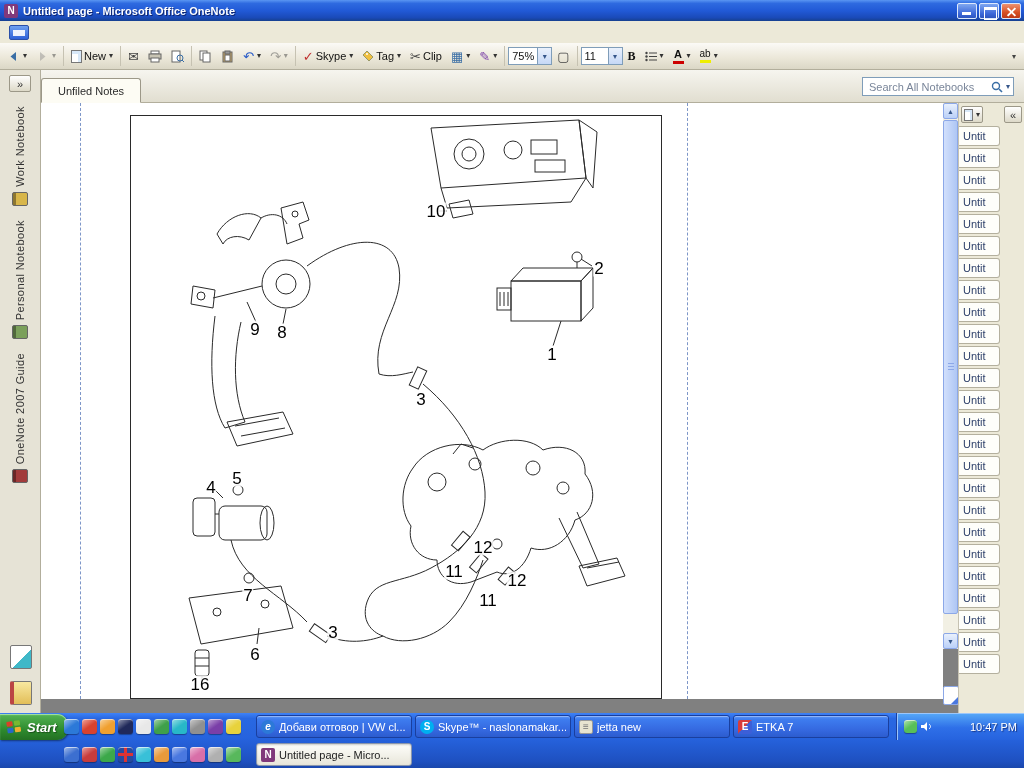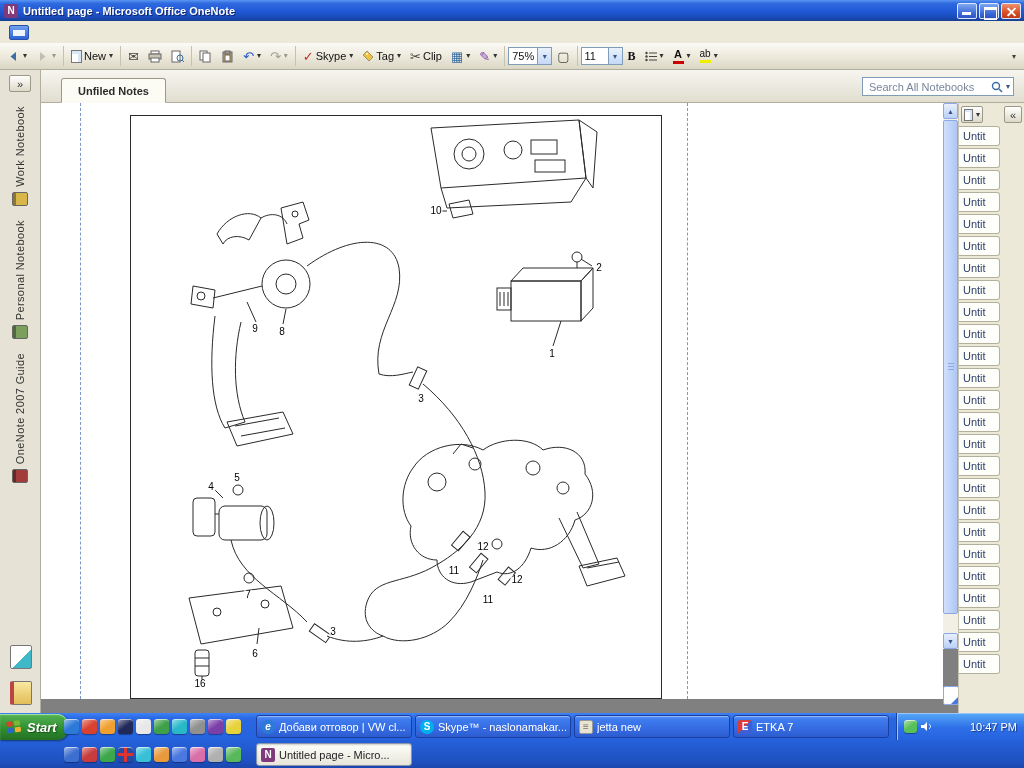--- a/index.html
+++ b/index.html
@@ -39,22 +39,22 @@
 .combo .cval{padding:0 3px;min-width:26px;color:#111}
 .combo .cdd{width:14px;height:16px;display:flex;align-items:center;justify-content:center;font-size:8px;
  background:linear-gradient(#EAF1FC,#C6D8F6);border-left:1px solid #7F9DB9;color:#35568A}
 .bold-b{font-weight:bold;font-size:12px;font-family:"Liberation Serif",serif}
 .fontcol{display:flex;flex-direction:column;align-items:center;line-height:1}
 .fontcol .bar{width:11px;height:3px;margin-top:1px}
 .toolbar-end{margin-left:auto;width:14px;height:22px;display:flex;align-items:center;justify-content:center;color:#444;font-size:8px}
 
 
 .tabbar{position:absolute;left:41px;top:70px;width:983px;height:33px;background:linear-gradient(#F6F5EF,#E1DED0);border-bottom:1px solid #B2AE9C}
-.section-tab{position:absolute;left:20px;bottom:-1px;height:25px;padding:0 16px;background:#FDFCF4;border:1px solid #9C9888;border-bottom:1px solid #FDFCF4;
- border-radius:3px 3px 0 0;font-weight:bold;color:#2B2B2B;display:flex;align-items:center}
+.section-tab{position:absolute;left:0;bottom:-1px;height:25px;padding:0 16px;background:#FDFCF4;border:1px solid #9C9888;border-bottom:1px solid #FDFCF4;
+ border-radius:3px 3px 0 0;font-weight:normal;color:#2B2B2B;display:flex;align-items:center}
 .searchbox{position:absolute;right:10px;top:7px;width:152px;height:19px;background:#fff;border:1px solid #7F9DB9;display:flex;align-items:center;padding:0 3px 0 6px}
 .search-text{color:#7A869A;flex:1;white-space:nowrap;overflow:hidden}
 .search-dd{font-size:8px;color:#35568A;margin-left:3px}
 
 
 .sidebar{position:absolute;left:0;top:70px;width:41px;height:643px;background:#E6E3D6;border-right:1px solid #B2AE9C}
 .collapse-btn{width:22px;height:17px;margin:5px auto 2px;display:flex;align-items:center;justify-content:center;
  border:1px solid #9C9888;border-radius:2px;background:linear-gradient(#FFF,#DDD9C8);font-size:11px;color:#333}
 .nb-tab{display:flex;flex-direction:column;align-items:center;gap:5px;margin-top:14px}
 .nb-label{writing-mode:vertical-rl;transform:rotate(180deg);font-size:11px;color:#333;letter-spacing:.4px}
@@ -62,21 +62,21 @@
 .sb-bottom{position:absolute;bottom:8px;left:0;width:41px;display:flex;flex-direction:column;align-items:center;gap:12px}
 .sb-ic{width:22px;height:24px;border:1px solid #777;border-radius:2px}
 .sb-ic.stack{background:linear-gradient(135deg,#fff 55%,#3FB8C8 55%)}
 .sb-ic.pad{background:linear-gradient(#F8E8A0,#E2BE58);border-left:4px solid #B44}
 
 
 .page{position:absolute;left:41px;top:103px;width:902px;height:596px;background:#fff}
 .guide{position:absolute;top:103px;height:596px;width:0;border-left:1px dashed #7D96C8}
 .diagram{position:absolute;left:130px;top:115px;width:532px;height:584px;border:1px solid #2A2A2A}
 .diagram svg{position:absolute;left:0;top:0}
-.callout{position:absolute;transform:translate(-50%,-50%);font-size:10px;color:#000;background:rgba(255,255,255,.85);padding:0 1px;line-height:1}
+.callout{position:absolute;transform:translate(-50%,-50%);font-size:17px;color:#000;background:rgba(255,255,255,.85);padding:0 1px;line-height:1}
 
 
 .vscroll{position:absolute;left:943px;top:103px;width:15px;height:546px;background:#F2F0E4}
 .sbtn{position:absolute;left:0;width:15px;height:16px;display:flex;align-items:center;justify-content:center;font-size:7px;color:#35568A;
  background:linear-gradient(#E9F0FC,#BAD0F8);border:1px solid #8CA8E8;border-radius:2px}
 .sbtn.up{top:0}.sbtn.down{bottom:0}
 .sthumb{position:absolute;left:0;top:17px;width:15px;height:494px;background:linear-gradient(90deg,#D2E0FC,#AEC6F4);border:1px solid #8CA8E8;border-radius:2px}
 .sthumb::after{content:"";position:absolute;left:4px;top:50%;width:6px;height:8px;margin-top:-4px;
  background:repeating-linear-gradient(#8CA8E8 0 1px,transparent 1px 3px)}
 .curl{position:absolute;left:943px;top:686px;width:16px;height:19px;background:#fff;border:1px solid #8CA8E8;border-radius:2px;overflow:hidden}

